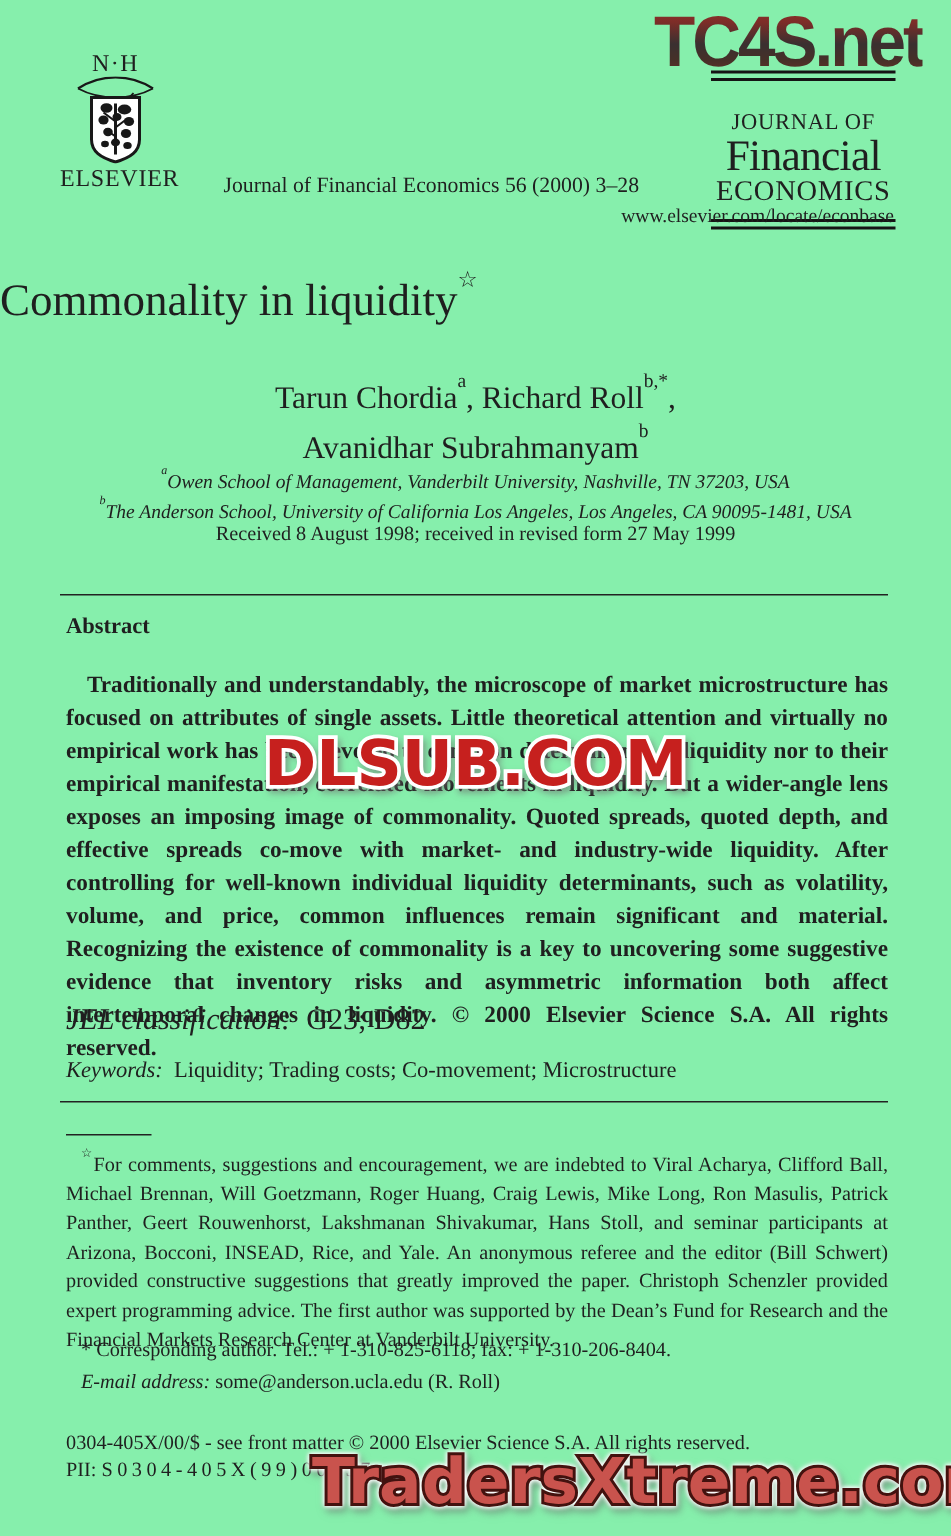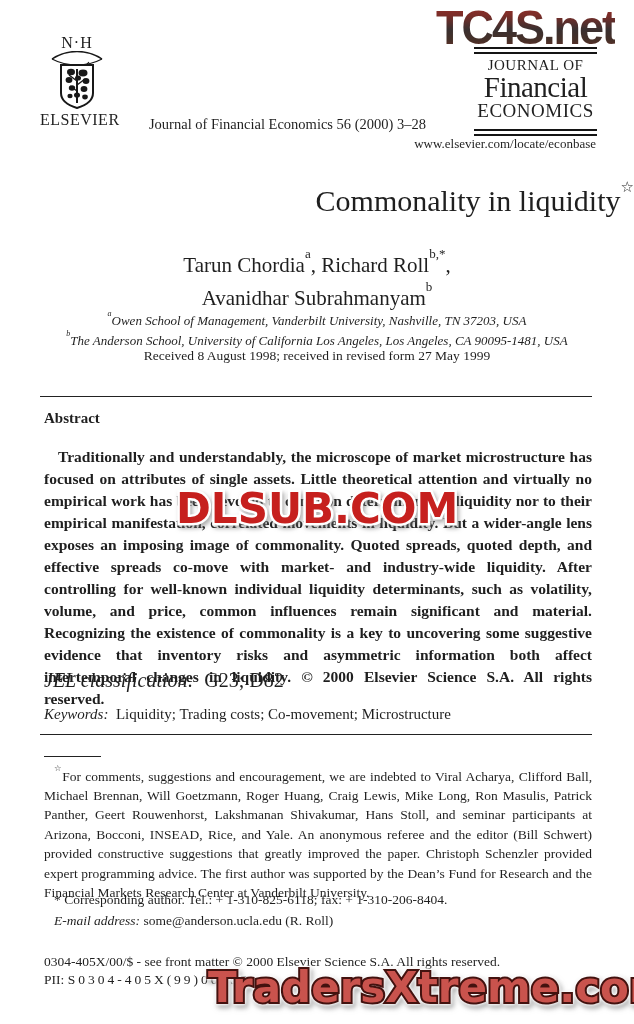--- a/index.html
+++ b/index.html
@@ -1,40 +1,40 @@
 <!DOCTYPE html>
 <html><head>
 <meta charset="utf-8">
 <style>
   * { margin:0; padding:0; box-sizing:border-box; }
   html,body { background:#e8e8e8; }
   .page {
     position:relative; width:634px; height:1024px; margin:0 auto;
-    background:#ffffff; overflow:hidden;
+    background:#86efac; overflow:hidden;
     font-family:"Liberation Serif", serif; color:#1f1f1f;
   }
   .sup { position:relative; top:-0.5em; font-size:62%; }
 
   
   .elsevier-logo { position:absolute; left:40px; top:34px; width:74px; text-align:center; }
   .elsevier-monogram { font-size:16px; line-height:18px; letter-spacing:1px; }
   .elsevier-emblem { display:block; margin:0 auto; margin-top:-1px; }
   .elsevier-name { font-size:16px; letter-spacing:0.5px; margin-top:2px; }
 
   .citation { position:absolute; left:120px; top:116px; width:335px; text-align:center; font-size:14.5px; }
 
   .jfe-logo { position:absolute; left:474px; top:47px; width:123px; text-align:center; }
   .dbl-rule { height:7px; border-top:2.5px solid #141414; border-bottom:2.5px solid #141414; }
-  .journal-of { font-size:15px; letter-spacing:0.5px; line-height:17px; margin-top:3px; }
+  .journal-of { font-size:15px; letter-spacing:0.5px; line-height:17px; margin-top:20px; }
   .financial  { font-size:29px; line-height:27px; letter-spacing:-0.5px; }
   .economics  { font-size:19px; letter-spacing:0.5px; line-height:20px; margin-bottom:8px; }
   .website { position:absolute; right:38px; top:136px; font-size:13px; }
 
   
-  .title { position:absolute; top:184px; left:0; width:100%; text-align:right; font-size:30px; }
+  .title { position:absolute; top:184px; left:0; width:100%; text-align:left; font-size:30px; }
   .title .sup { font-size:15px; top:-0.55em; }
   .authors { position:absolute; top:246px; left:0; width:100%; text-align:center; font-size:21px; line-height:28px; }
   .affils { position:absolute; top:310px; left:0; width:100%; text-align:center; font-style:italic; font-size:13px; line-height:16.5px; }
   .received { position:absolute; top:348px; left:0; width:100%; text-align:center; font-size:13.5px; }
 
   
   .rule-top    { position:absolute; top:396px; left:40px; width:552px; border-top:1.5px solid #222; }
   .abstract-head { position:absolute; top:410px; left:44px; font-weight:bold; font-size:15px; }
   .abstract-body { position:absolute; top:446px; left:44px; width:548px;
                    font-size:15.5px; line-height:22px; text-align:justify; text-indent:14px;font-weight:bold; }

